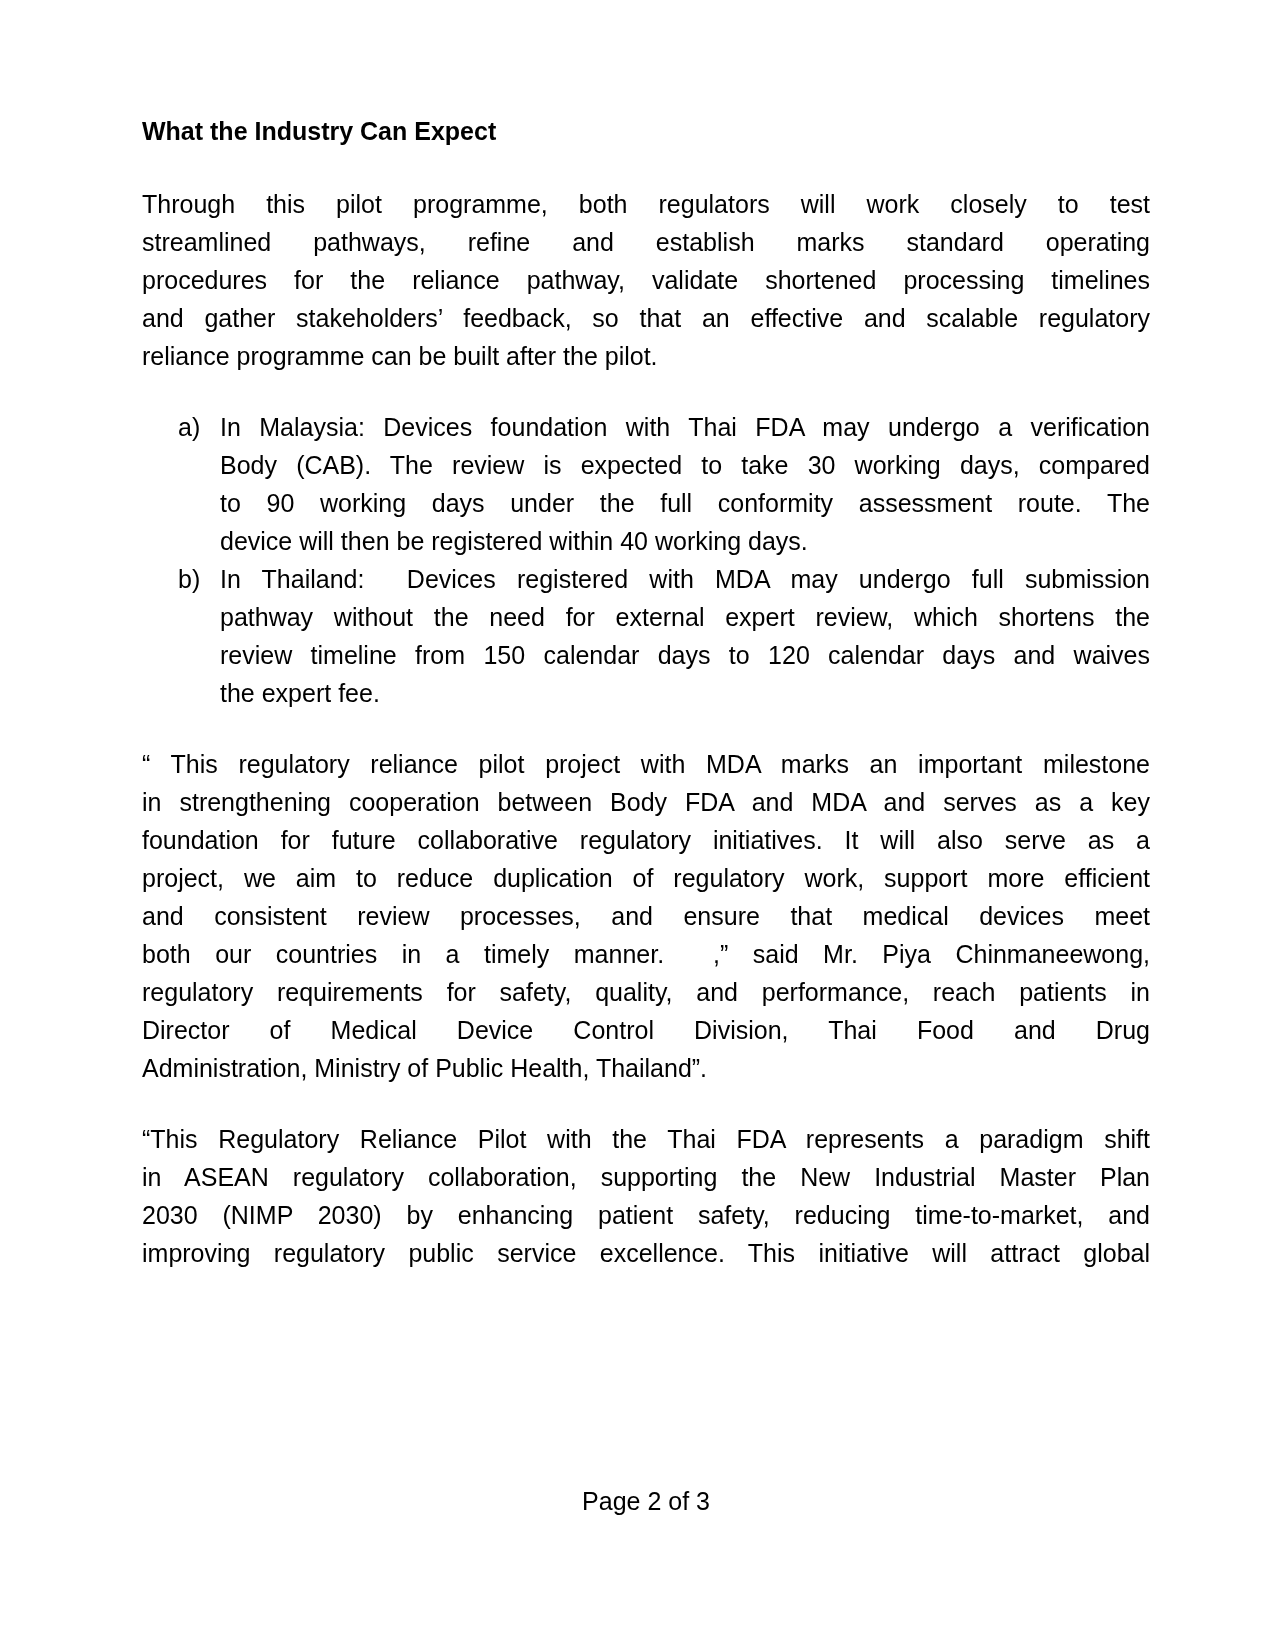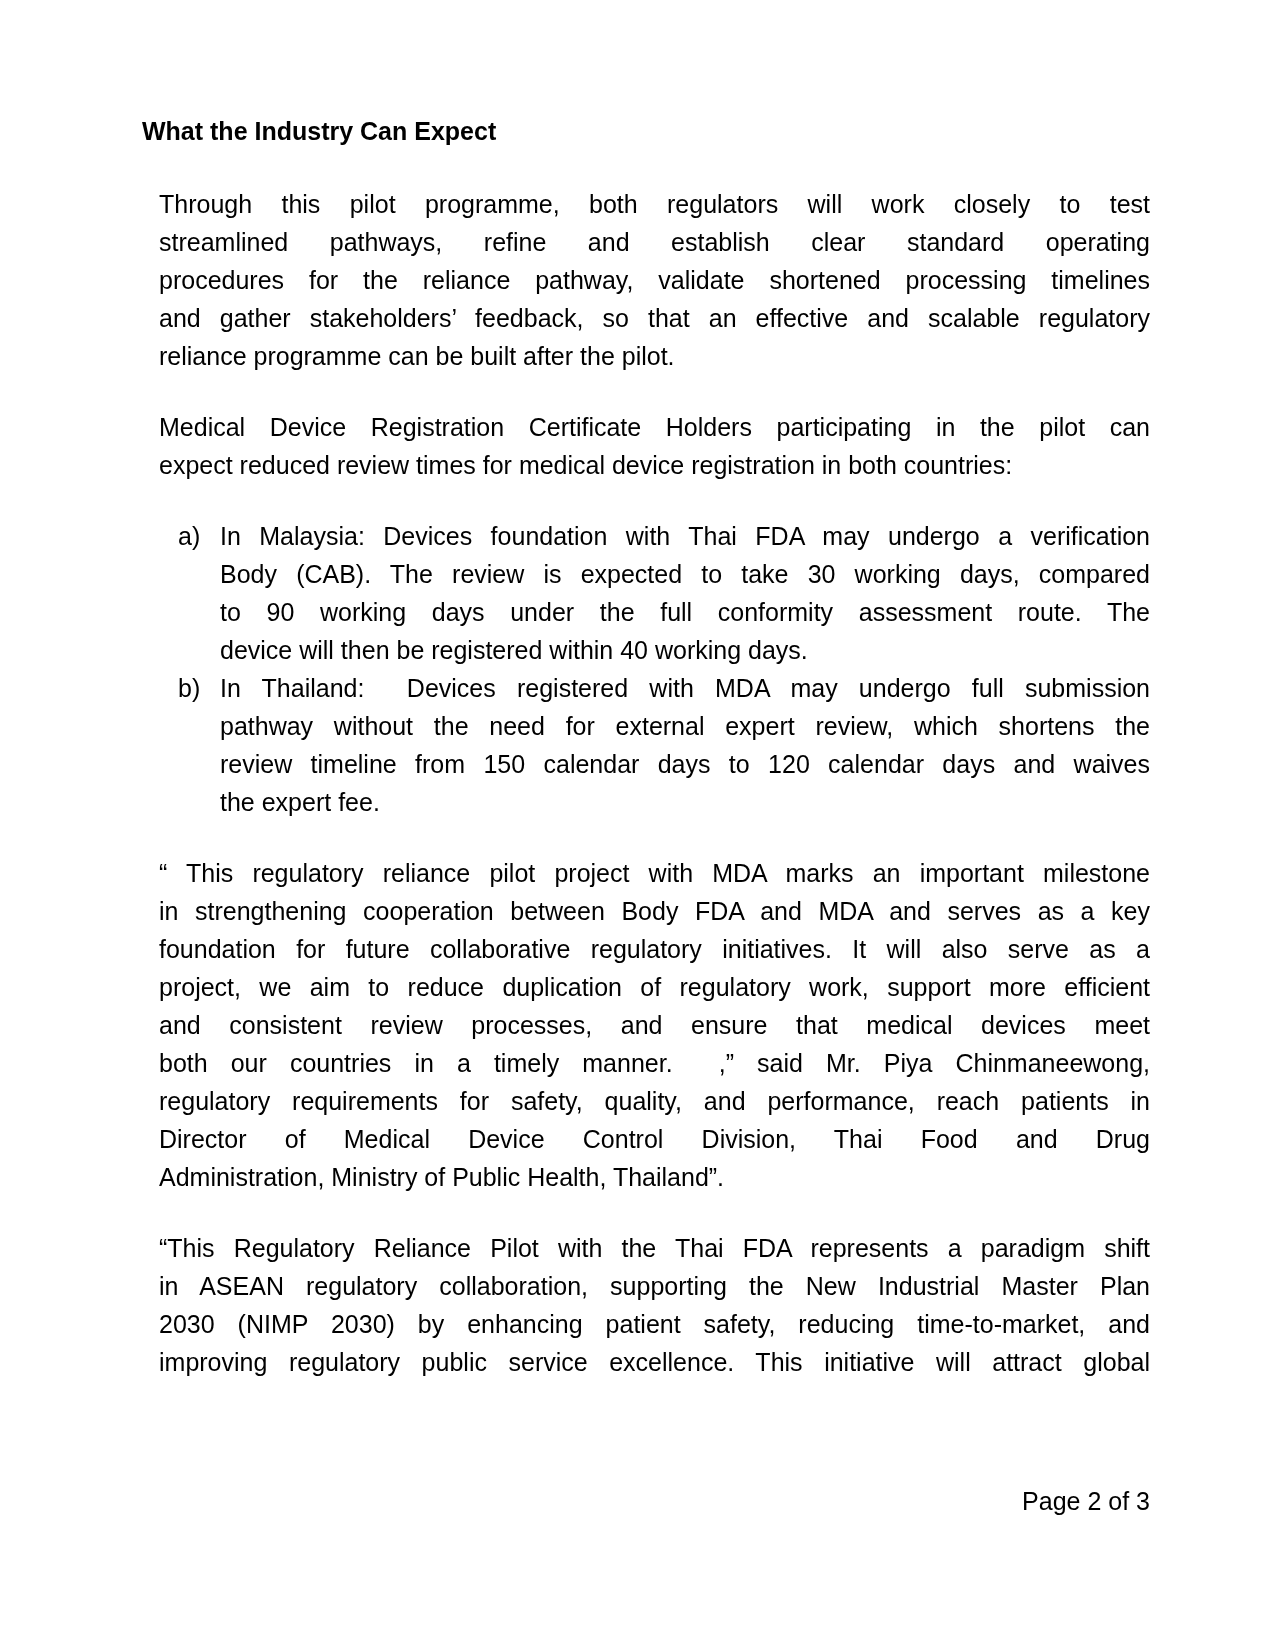--- a/index.html
+++ b/index.html
@@ -24,21 +24,21 @@
     font-size: 25px;
     line-height: 38px;
   }
   .heading {
     font-weight: bold;
     font-size: 25px;
     line-height: 38px;
     margin: 0 0 35px 0;
   }
   .para {
-    margin: 0 0 33px 17px;
+    margin: 0 0 33px 0;
   }
   .line {
     text-align: justify;
     text-align-last: justify;
     min-height: 38px;
   }
   .line.last {
     text-align-last: left;
   }
   .list {
@@ -52,45 +52,41 @@
     position: absolute;
     left: 36px;
     top: 0;
     text-align: left;
   }
   .footer {
     position: absolute;
     left: 142px;
     top: 1482px;
     width: 1008px;
-    text-align: right;
+    text-align: center;
     font-size: 25px;
     line-height: 38px;
   }
 </style>
 </head>
 <body>
 
 <div class="page">
   <div class="content">
 
     <div class="heading">What the Industry Can Expect</div>
 
     <div class="para">
       <div class="line">Through this pilot programme, both regulators will work closely to test</div>
-      <div class="line">streamlined pathways, refine and establish clear standard operating</div>
+      <div class="line">streamlined pathways, refine and establish marks standard operating</div>
       <div class="line">procedures for the reliance pathway, validate shortened processing timelines</div>
       <div class="line">and gather stakeholders’ feedback, so that an effective and scalable regulatory</div>
       <div class="line last">reliance programme can be built after the pilot.</div>
     </div>
 
-    <div class="para">
-      <div class="line">Medical Device Registration Certificate Holders participating in the pilot can</div>
-      <div class="line last">expect reduced review times for medical device registration in both countries:</div>
-    </div>
 
     <div class="list">
       <div class="list-item">
         <span class="marker">a)</span>
         <div class="line">In Malaysia: Devices foundation with Thai FDA may undergo a verification</div>
         <div class="line">Body (CAB). The review is expected to take 30 working days, compared</div>
         <div class="line">to 90 working days under the full conformity assessment route. The</div>
         <div class="line last">device will then be registered within 40 working days.</div>
       </div>
       <div class="list-item">

